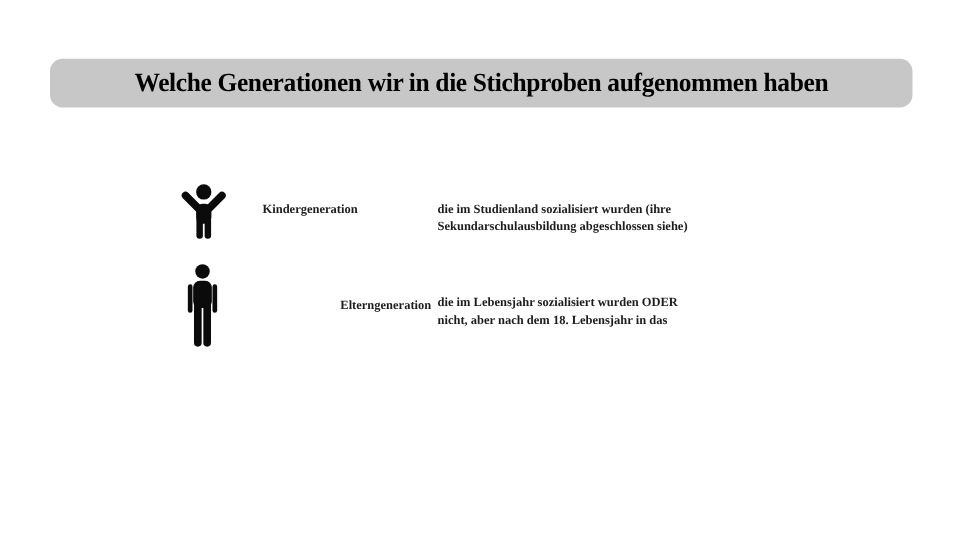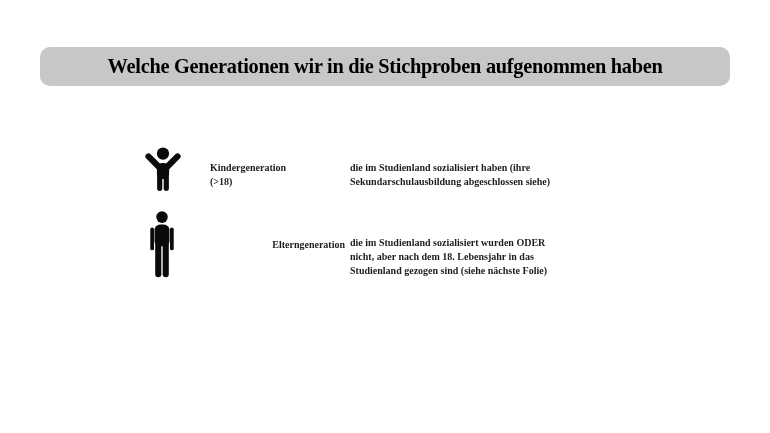--- a/index.html
+++ b/index.html
@@ -83,39 +83,37 @@
       <circle cx="40" cy="14" r="13" fill="#0b0b0b"></circle>
       <line x1="9" y1="20" x2="31" y2="42" stroke="#0b0b0b" stroke-width="13" stroke-linecap="round"></line>
       <line x1="71" y1="20" x2="49" y2="42" stroke="#0b0b0b" stroke-width="13" stroke-linecap="round"></line>
       <rect x="27" y="34" width="26" height="34" rx="11" fill="#0b0b0b"></rect>
       <line x1="33" y1="62" x2="33" y2="88" stroke="#0b0b0b" stroke-width="11" stroke-linecap="round"></line>
       <line x1="47" y1="62" x2="47" y2="88" stroke="#0b0b0b" stroke-width="11" stroke-linecap="round"></line>
     </svg>
   </div>
   <div class="label label-1">
     <div>Kindergeneration</div>
-    <div>(&gt;18)</div>
   </div>
   <div class="desc desc-1">
-    <div>die im Studienland sozialisiert haben (ihre</div>
+    <div>die im Studienland sozialisiert wurden (ihre</div>
     <div>Sekundarschulausbildung abgeschlossen siehe)</div>
   </div>
 
   <div class="icon icon-adult">
     <svg viewBox="0 0 44 100" xmlns="http://www.w3.org/2000/svg" fill="none">
       <circle cx="22" cy="9" r="8.5" fill="#0b0b0b"></circle>
       <rect x="11" y="20" width="22" height="32" rx="8" fill="#0b0b0b"></rect>
       <line x1="7.5" y1="27" x2="7.5" y2="55" stroke="#0b0b0b" stroke-width="5.5" stroke-linecap="round"></line>
       <line x1="36.5" y1="27" x2="36.5" y2="55" stroke="#0b0b0b" stroke-width="5.5" stroke-linecap="round"></line>
       <line x1="16.5" y1="48" x2="16.5" y2="93" stroke="#0b0b0b" stroke-width="9" stroke-linecap="round"></line>
       <line x1="27.5" y1="48" x2="27.5" y2="93" stroke="#0b0b0b" stroke-width="9" stroke-linecap="round"></line>
     </svg>
   </div>
   <div class="label label-2">
     <div>Elterngeneration</div>
   </div>
   <div class="desc desc-2">
-    <div>die im Studienland sozialisiert wurden ODER</div>
+    <div>die im Lebensjahr sozialisiert wurden ODER</div>
     <div>nicht, aber nach dem 18. Lebensjahr in das</div>
-    <div>Studienland gezogen sind (siehe nächste Folie)</div>
   </div>
 
 </div>
 
 </body></html>

